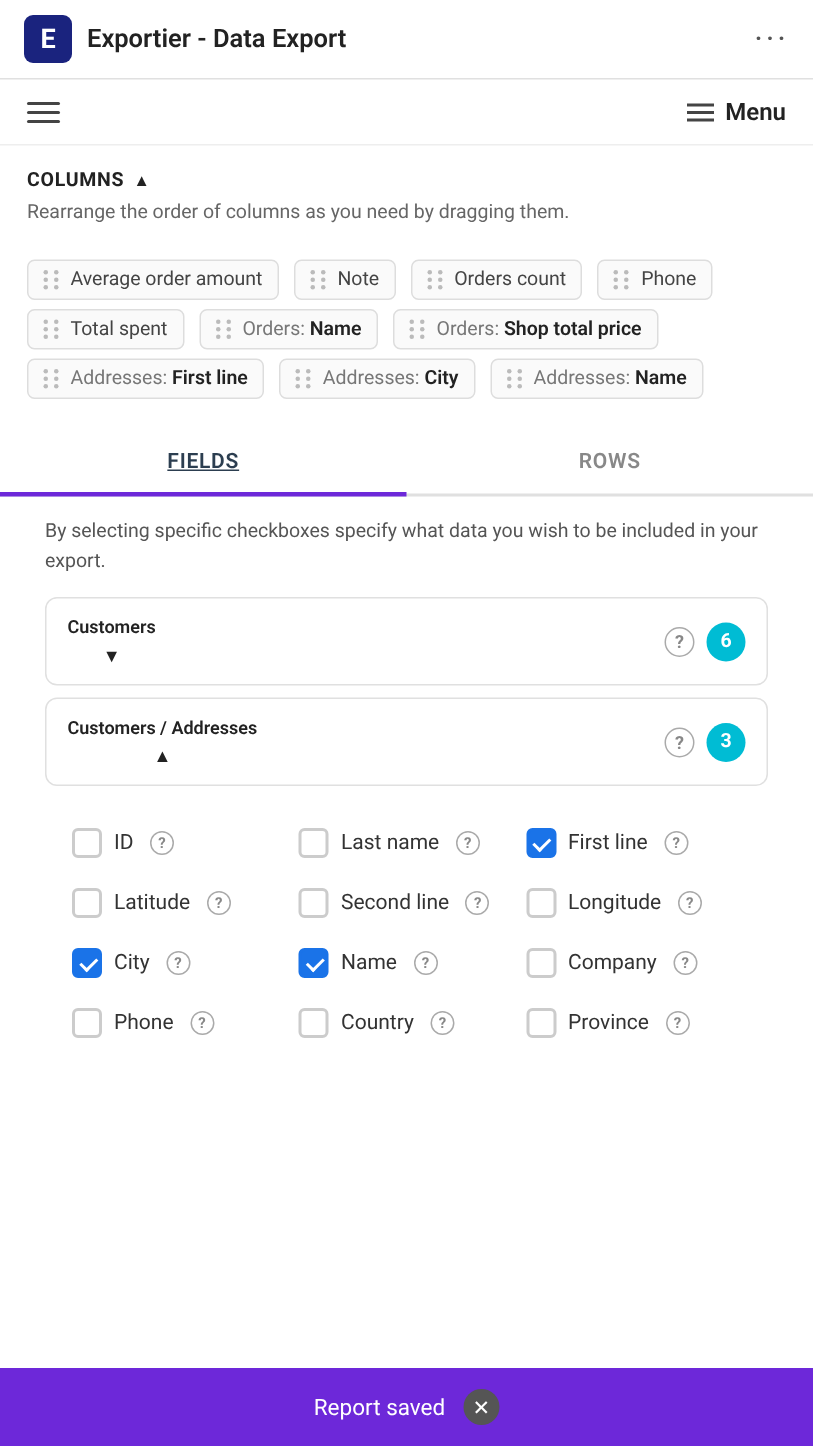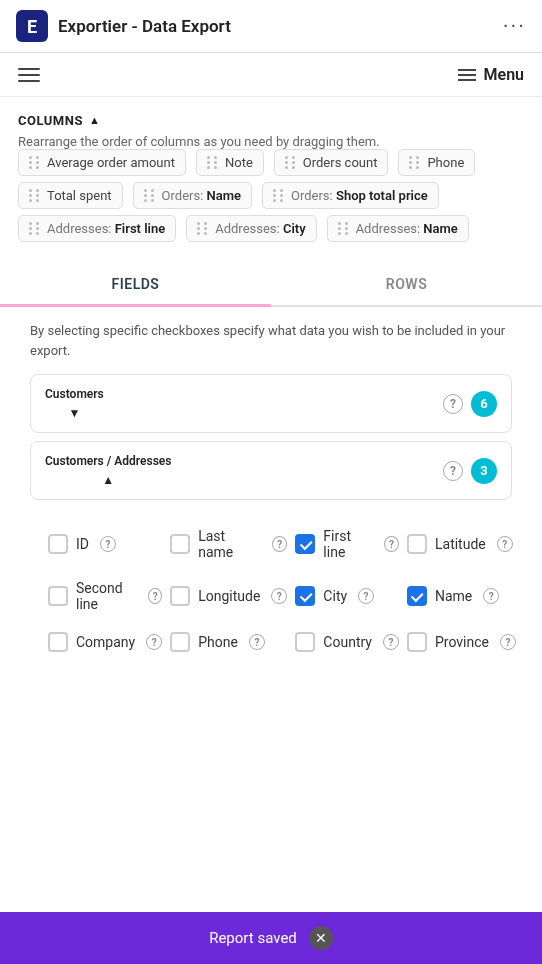--- a/index.html
+++ b/index.html
@@ -104,21 +104,21 @@
       align-items: center;
       gap: 6px;
       margin-bottom: 6px;
     }
     .columns-header .chevron {
       font-size: 11px;
     }
     .columns-desc {
       font-size: 13px;
       color: #666;
-      margin-bottom: 0;
+      margin-bottom: 24px;
     }
 
     
     .columns-grid {
       display: flex;
       flex-wrap: wrap;
       gap: 6px 10px;
     }
     .column-tag {
       display: flex;
@@ -166,22 +166,23 @@
       text-align: center;
       padding: 12px 0;
       font-size: 14px;
       font-weight: 600;
       color: #888;
       cursor: pointer;
       letter-spacing: 0.5px;
     }
     .tab.active {
       color: #2c3e50;
-      border-bottom: 3px solid #f9a8d4;
+      border-bottom: 3px solid #6d28d9;
       margin-bottom: -2px;
+      text-decoration: underline;
     }
 
     
     .fields-section {
       padding: 14px 30px 0;
     }
     .fields-desc {
       font-size: 13px;
       color: #555;
       margin-bottom: 14px;
@@ -239,21 +240,21 @@
       justify-content: center;
       font-weight: 700;
     }
 
     
     .checkboxes-section {
       padding: 10px 14px 0;
     }
     .checkbox-grid {
       display: grid;
-      grid-template-columns: 1fr 1fr 1fr 1fr;
+      grid-template-columns: 1fr 1fr 1fr;
       gap: 0;
     }
     .checkbox-item {
       display: flex;
       align-items: center;
       gap: 8px;
       padding: 10px 4px;
       font-size: 14px;
       color: #333;
     }

